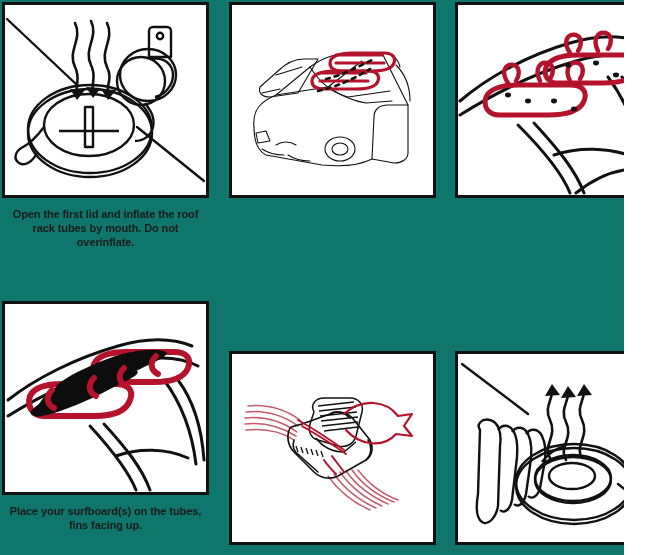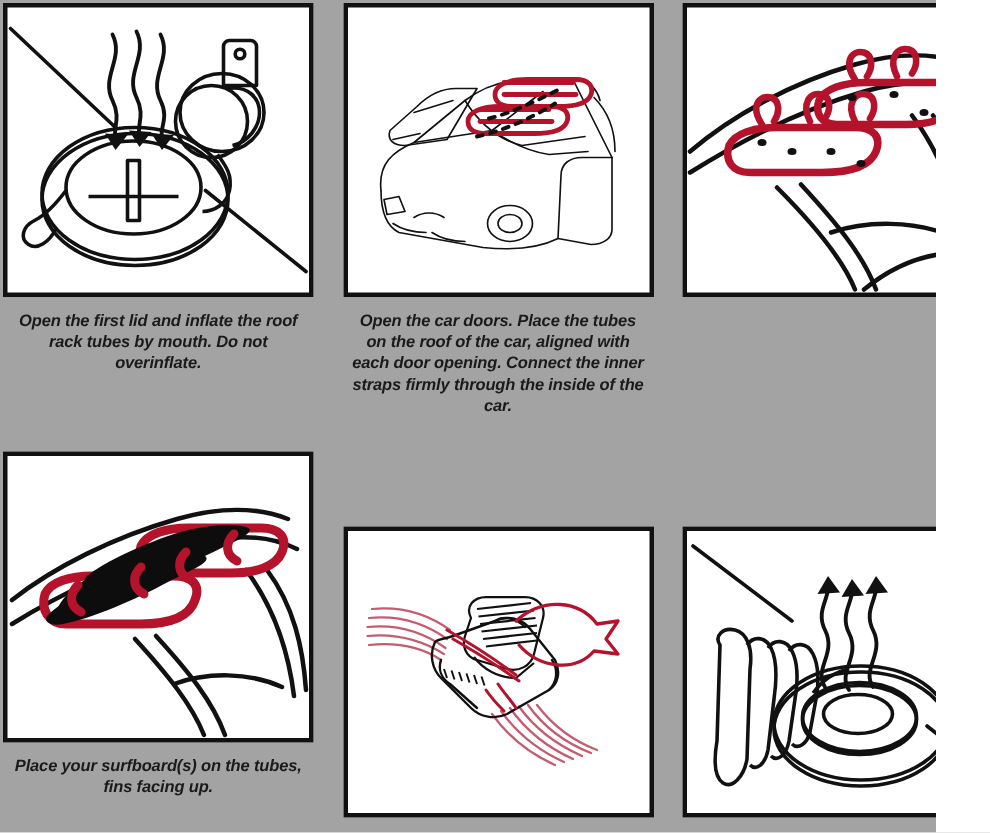--- a/index.html
+++ b/index.html
@@ -5,23 +5,22 @@
   * { box-sizing: border-box; }
   html, body {
     margin: 0; padding: 0;
     width: 660px; height: 555px;
     background: #ffffff;
     font-family: "Liberation Sans", sans-serif;
   }
   #sheet {
     position: relative;
     width: 624px; height: 555px;
-    background: #a3a3a3;
+    background: #0f766e;
     overflow: hidden;
-    font-style: italic;
   }
   .grid {
     display: grid;
     grid-template-columns: 207px 1fr 207px 1fr 205px;
     grid-template-rows: auto auto;
     width: 660px;
     padding: 2px 0 0 2px;
   }
   .cell {
     display: flex;
@@ -127,21 +126,20 @@
             <line x1="104" y1="58" x2="152" y2="58"></line>
             <line x1="88" y1="68" x2="134" y2="68"></line>
             <line x1="88" y1="76" x2="136" y2="76"></line>
           </g>
           <g stroke="#111111" fill="none" stroke-width="2.6" stroke-linecap="round" stroke-dasharray="4 5">
             <path d="M94,74 C110,70 126,62 142,54"></path>
             <path d="M86,86 C104,82 122,74 138,64"></path>
           </g>
         </svg>
       </div>
-      <div class="caption cap-r1">Open the car doors. Place the tubes on the roof of the car, aligned with each door opening. Connect the inner straps firmly through the inside of the car.</div>
     </div>
     <div class="spacer"></div>
 
     <div class="cell">
       <div class="panel p-r1">
         <svg viewBox="0 0 199 190" preserveAspectRatio="xMidYMid meet">
           <g class="blk" stroke-width="3" stroke-linejoin="round" stroke-linecap="round">
             <path d="M2,96 C30,72 70,50 112,38 C140,30 166,30 186,38"></path>
             <path d="M2,110 C34,90 76,68 118,56 C146,48 172,48 192,58"></path>
             <path d="M60,120 C86,146 104,168 112,188"></path>

